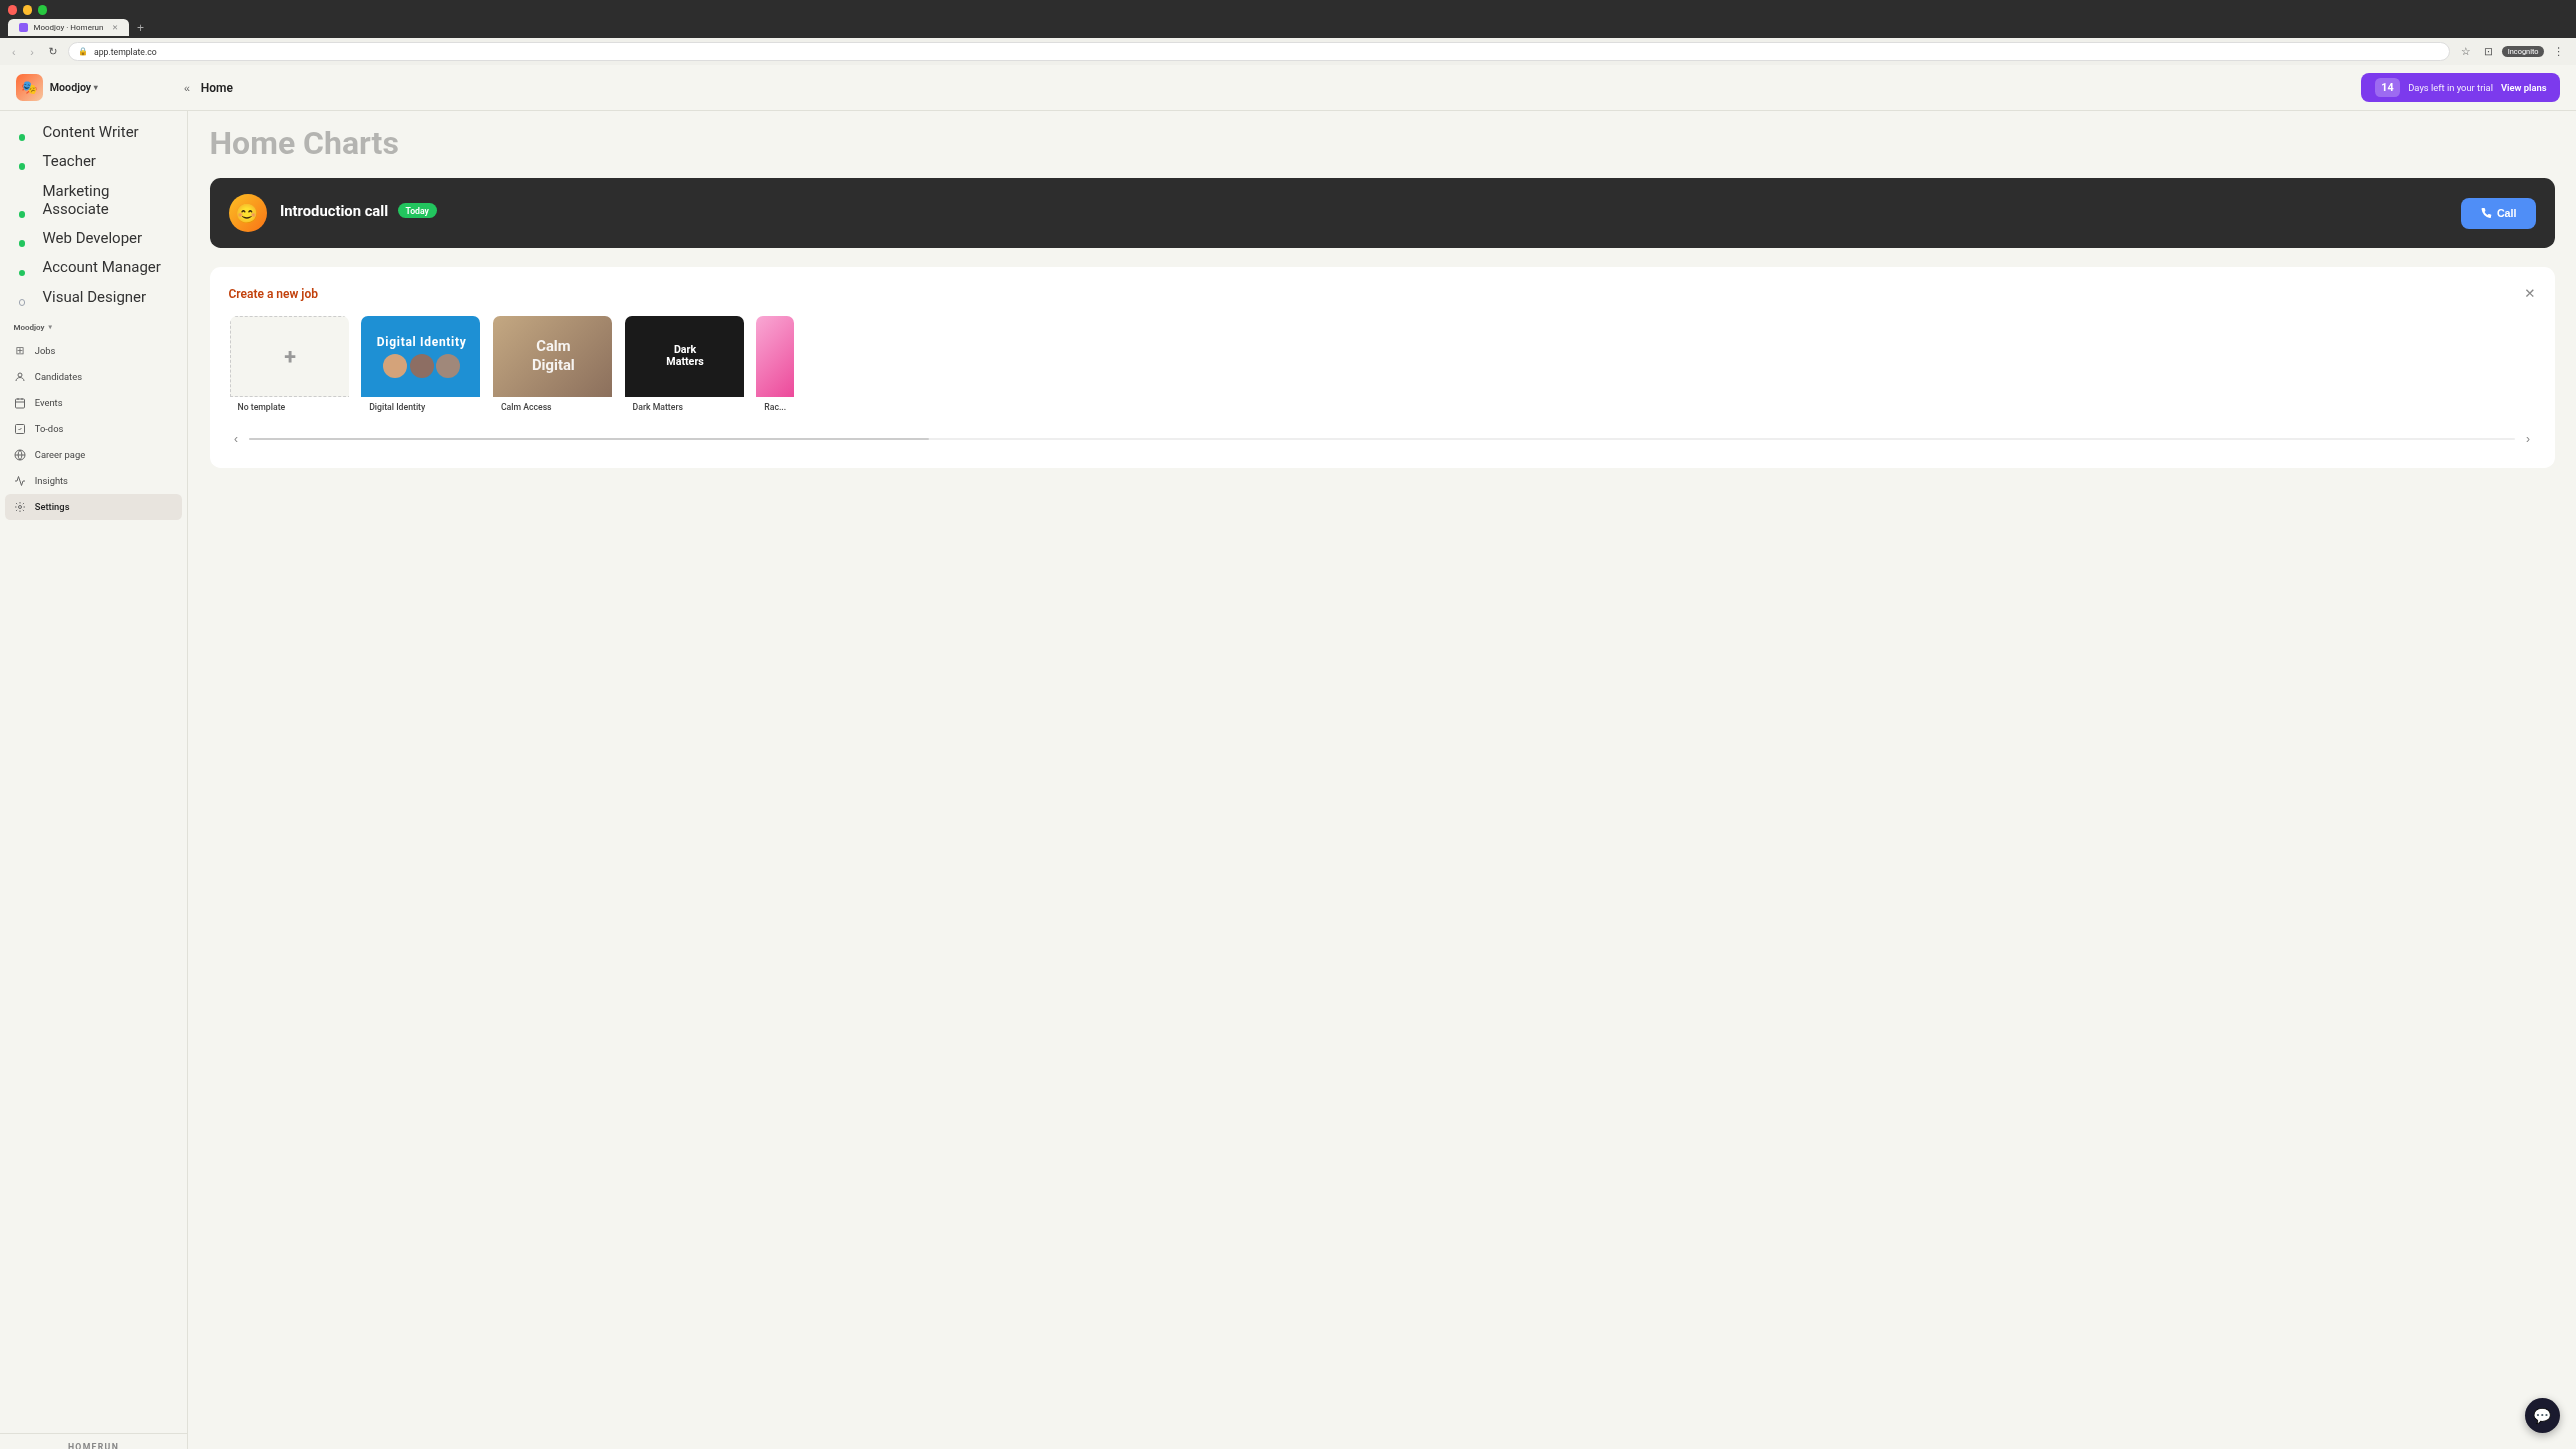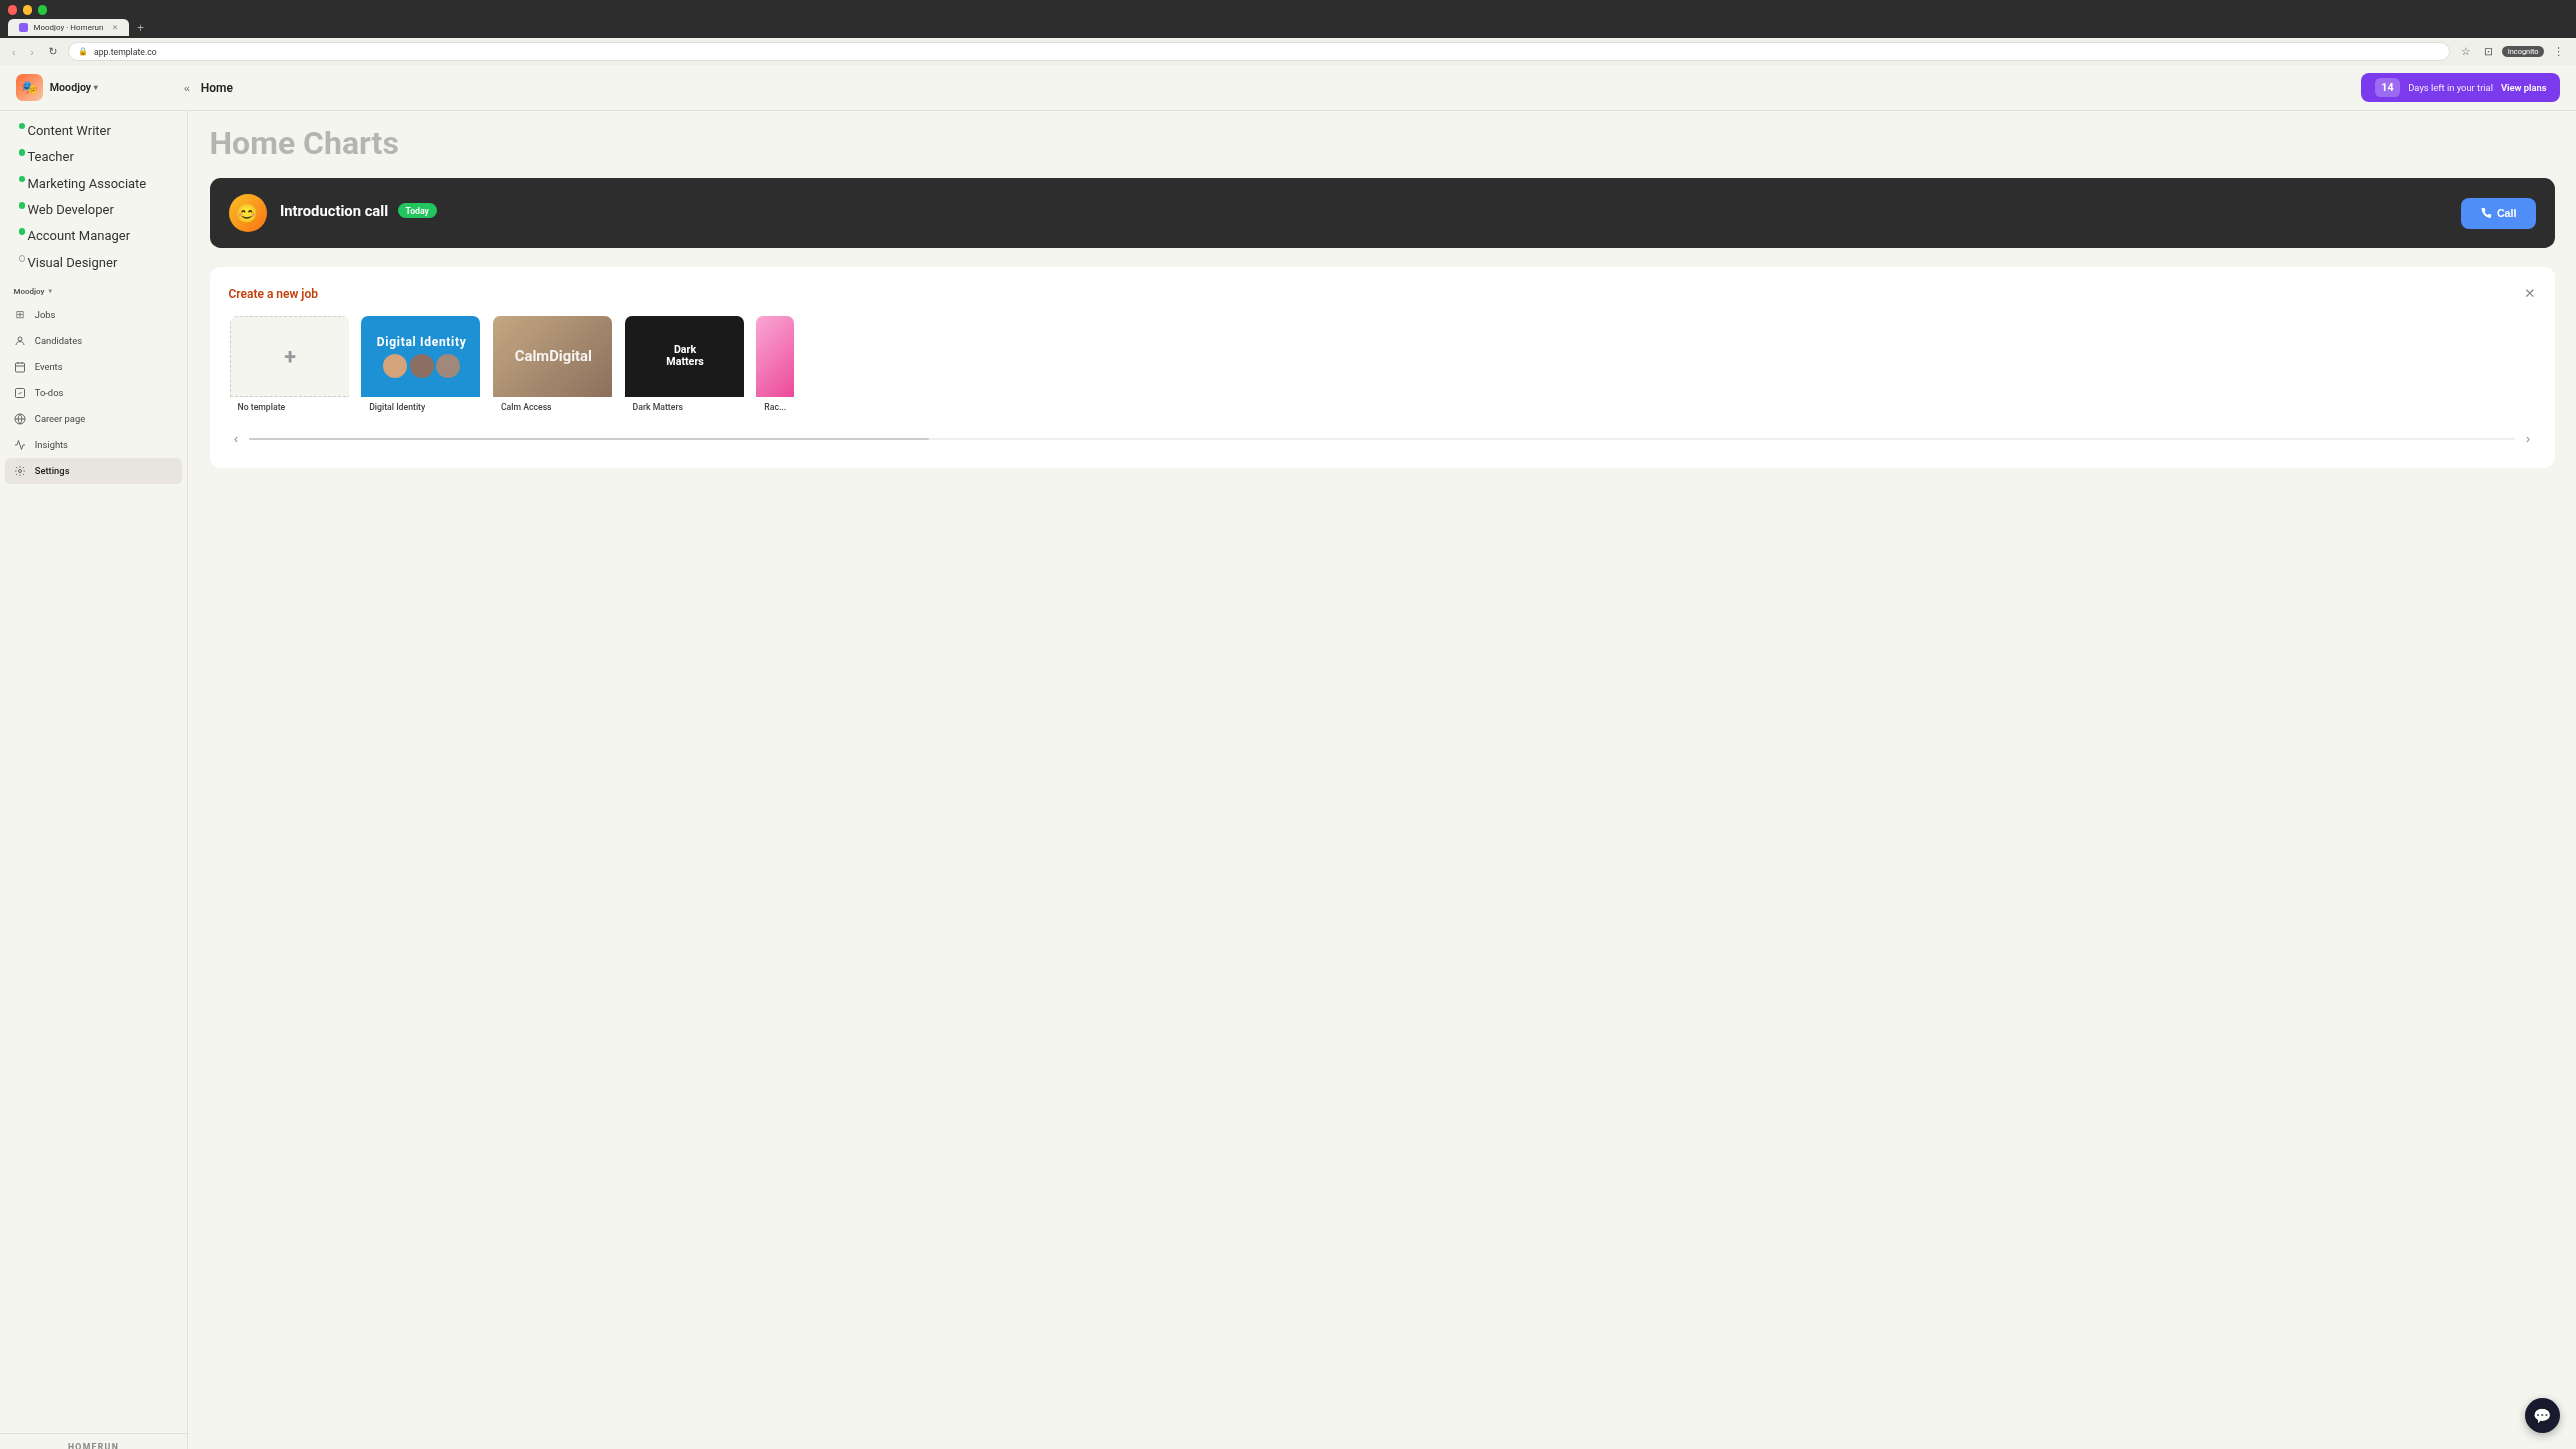--- a/index.html
+++ b/index.html
@@ -214,28 +214,28 @@
       overflow-y: auto;
       padding: 5.4px 0;
     }
     .sidebar-scroll::-webkit-scrollbar { width: 2.7px; }
     .sidebar-scroll::-webkit-scrollbar-track { background: transparent; }
     .sidebar-scroll::-webkit-scrollbar-thumb { background: #ccc; border-radius: 1.3px; }
     .sidebar-section-chevron { font-size: 6.7px; color: #888; cursor: pointer; }
 
     .job-item {
       display: flex;
-      align-items: flex-start;
-      gap: 2px;
+      align-items: flex-end;
+      gap: 17px;
       padding: 5.4px 13.4px;
       cursor: pointer;
       border-radius: 5.4px;
       margin: 0.7px 5.4px;
       color: #333;
-      font-size: 13px;
+      font-size: 15px;
     }
     .job-dot {
       width: 6.7px; height: 6.7px;
       border-radius: 50%;
       flex-shrink: 0;
     }
     .dot-green { background: #22c55e; }
     .dot-gray { background: #9ca3af; border: 1.3px solid #9ca3af; background: transparent; }
 
     .nav-section {
@@ -452,21 +452,21 @@
       background: #ccc;
       overflow: hidden;
     }
     .face-1 { background: #d4a37a; }
     .face-2 { background: #8d6e63; }
     .face-3 { background: #a0887a; }
     .template-calm {
       background: linear-gradient(135deg, #c4a882, #8b6f5c);
       color: rgba(255,255,255,0.9);
       font-size: 14.8px;
-      flex-direction: row;
+      flex-direction: column;
       text-align: left;
       line-height: 1.3;
     }
     .template-dark {
       background: #1a1a1a;
       color: #f5c542;
       font-size: 17.4px;
       flex-direction: column;
       text-align: left;
       line-height: 1.2;

